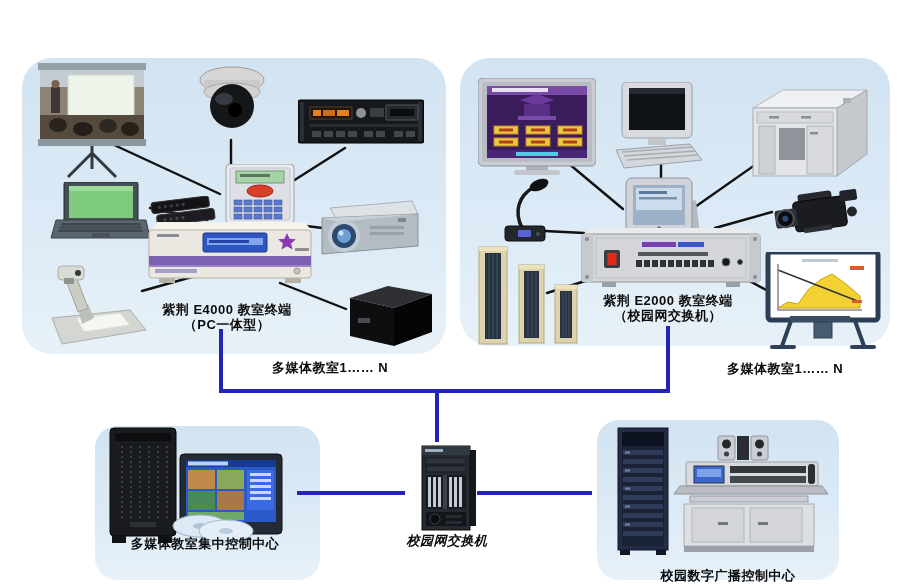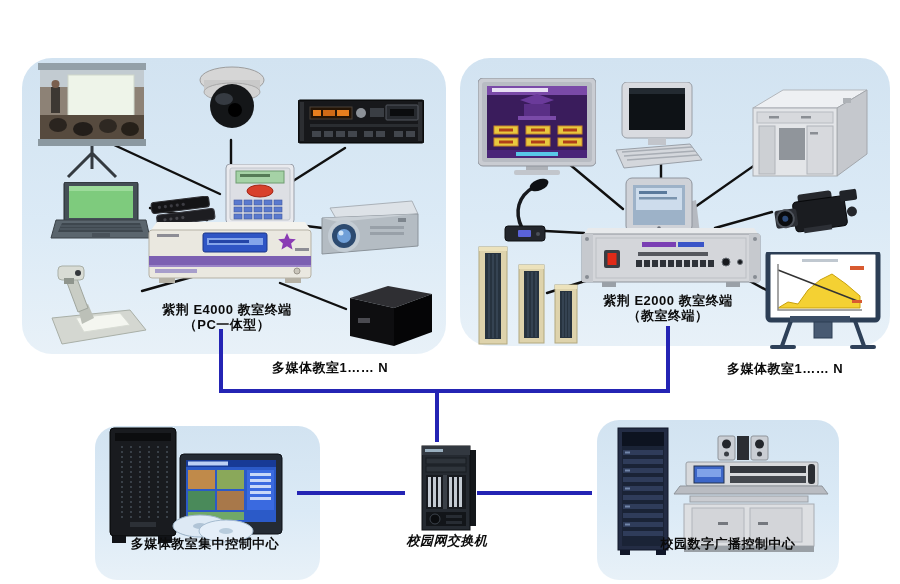--- a/index.html
+++ b/index.html
@@ -509,21 +509,21 @@
       <rect x="86" y="122" width="130" height="6" fill="#9aa0a6"></rect>
     </svg>
   </div>
 
   <div class="lbl ctr" style="left:227px;top:276px;">
     <div>紫荆 E4000 教室终端</div>
     <div>（PC一体型）</div>
   </div>
   <div class="lbl ctr" style="left:668px;top:267px;">
     <div>紫荆 E2000 教室终端</div>
-    <div>（教室终端）</div>
+    <div>（校园网交换机）</div>
   </div>
   <div class="lbl" style="left:272px;top:333px;">多媒体教室1…… N</div>
   <div class="lbl" style="left:727px;top:334px;">多媒体教室1…… N</div>
   <div class="lbl ctr" style="left:205px;top:510px;">多媒体教室集中控制中心</div>
   <div class="lbl ctr" style="left:447px;top:507px;font-style:italic;">校园网交换机</div>
-  <div class="lbl ctr" style="left:728px;top:510px;">校园数字广播控制中心</div>
+  <div class="lbl ctr" style="left:728px;top:542px;">校园数字广播控制中心</div>
 
 </div>
 
 </body></html>

